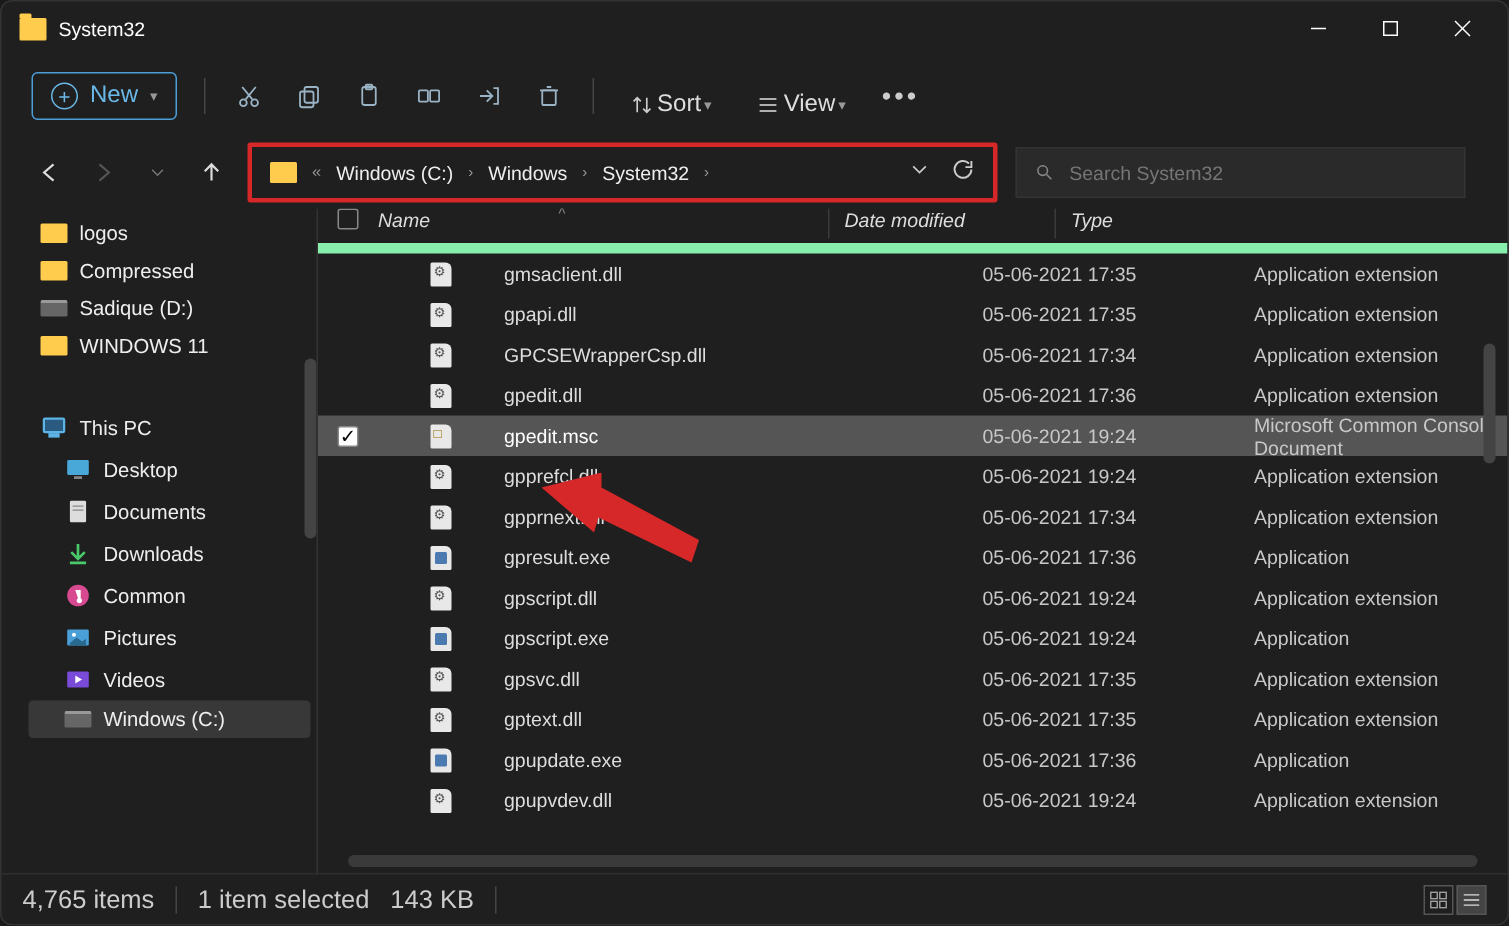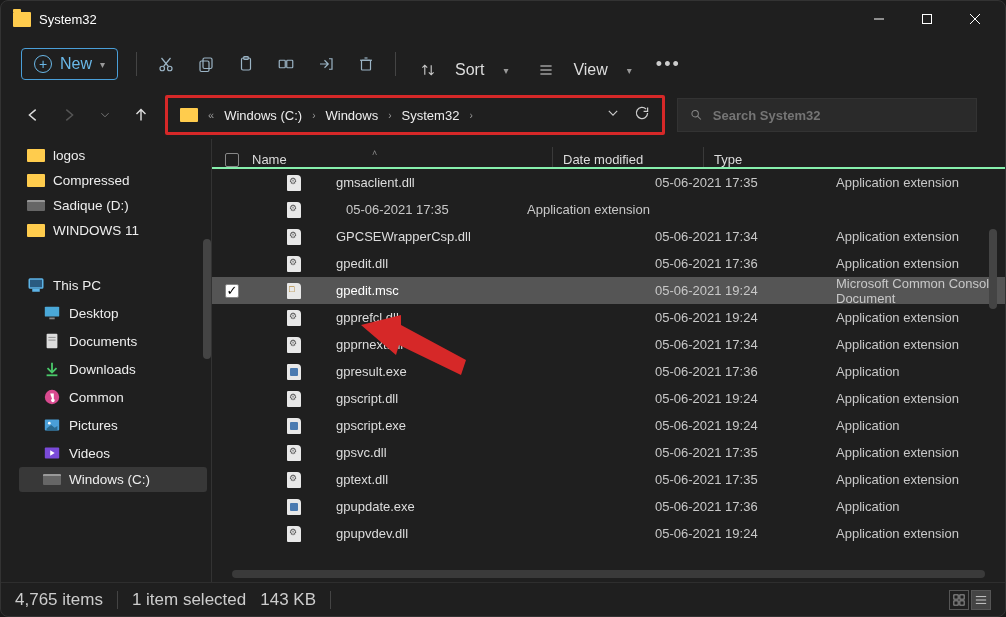--- a/index.html
+++ b/index.html
@@ -73,21 +73,21 @@
   width: 18px; height: 18px;
   border: 1.5px solid #6ab8e8;
   border-radius: 50%;
   display: flex; align-items: center; justify-content: center;
   font-size: 14px; line-height: 1;
 }
 .tool-sep { width: 1px; height: 24px; background: #444; }
 .tool-icon { width: 22px; height: 22px; display: flex; align-items: center; justify-content: center; color: #9bb4c5; cursor: pointer; }
 .tool-icon svg { width: 18px; height: 18px; }
 .tool-label-btn {
-  display: flex; align-items: center; gap: 19px;
+  display: flex; align-items: center; gap: 2px;
   color: #ddd; cursor: pointer; padding: 4px 6px; margin-top: 12px;
 }
 .chev-small { font-size: 10px; color: #999; }
 .dots { font-size: 18px; letter-spacing: 2px; color: #ccc; cursor: pointer; }
 
 .navbar {
   height: 48px;
   display: flex;
   align-items: center;
   padding: 0 20px;
@@ -122,21 +122,21 @@
   height: 34px;
   background: #2a2a2a;
   border: 1px solid #333;
   display: flex;
   align-items: center;
   padding: 0 12px;
   gap: 10px;
 }
 .searchbox input {
   background: transparent; border: none; outline: none;
-  color: #999; font-size: 13px; width: 100%; font-weight: bold;
+  color: #999; font-size: 13px; width: 100%;
 }
 
 .body-area {
   display: flex;
   flex: 1;
   overflow: hidden;
   position: relative;
 }
 .sidebar {
   width: 210px;
@@ -172,24 +172,25 @@
 
 .main {
   flex: 1;
   display: flex;
   flex-direction: column;
   position: relative;
 }
 .cols {
   display: flex;
   height: 30px;
-  align-items: flex-end;
-  border-bottom: 2px solid #86efac;
+  align-items: flex-start;
+  border-bottom: 7px solid #86efac;
   font-size: 13px;
   color: #ddd;
+  font-style: italic;
 }
 .col-check { width: 40px; display: flex; justify-content: center; }
 .cbx {
   width: 14px; height: 14px; border: 1px solid #888; border-radius: 2px;
   display: flex; align-items: center; justify-content: center;
 }
 .cbx.checked { background: #fff; color: #000; }
 .col-name { flex: 0 0 300px; position: relative; cursor: pointer; }
 .col-divider { width: 1px; height: 20px; background: #3a3a3a; }
 .col-date { flex: 0 0 150px; padding-left: 10px; cursor: pointer; }
@@ -514,20 +515,21 @@
             <div class="fdate">05-06-2021 17:35</div>
             <div class="ftype">Application extension</div>
           </div>
           <div class="row">
             <div class="col-check">
               <div style="width:14px"></div>
             </div>
             <div class="file-icon">
               <div class="fi-page gear"></div>
             </div>
+            <div class="fname">gpapi.dll</div>
             <div class="fdate">05-06-2021 17:35</div>
             <div class="ftype">Application extension</div>
           </div>
           <div class="row">
             <div class="col-check">
               <div style="width:14px"></div>
             </div>
             <div class="file-icon">
               <div class="fi-page gear"></div>
             </div>

